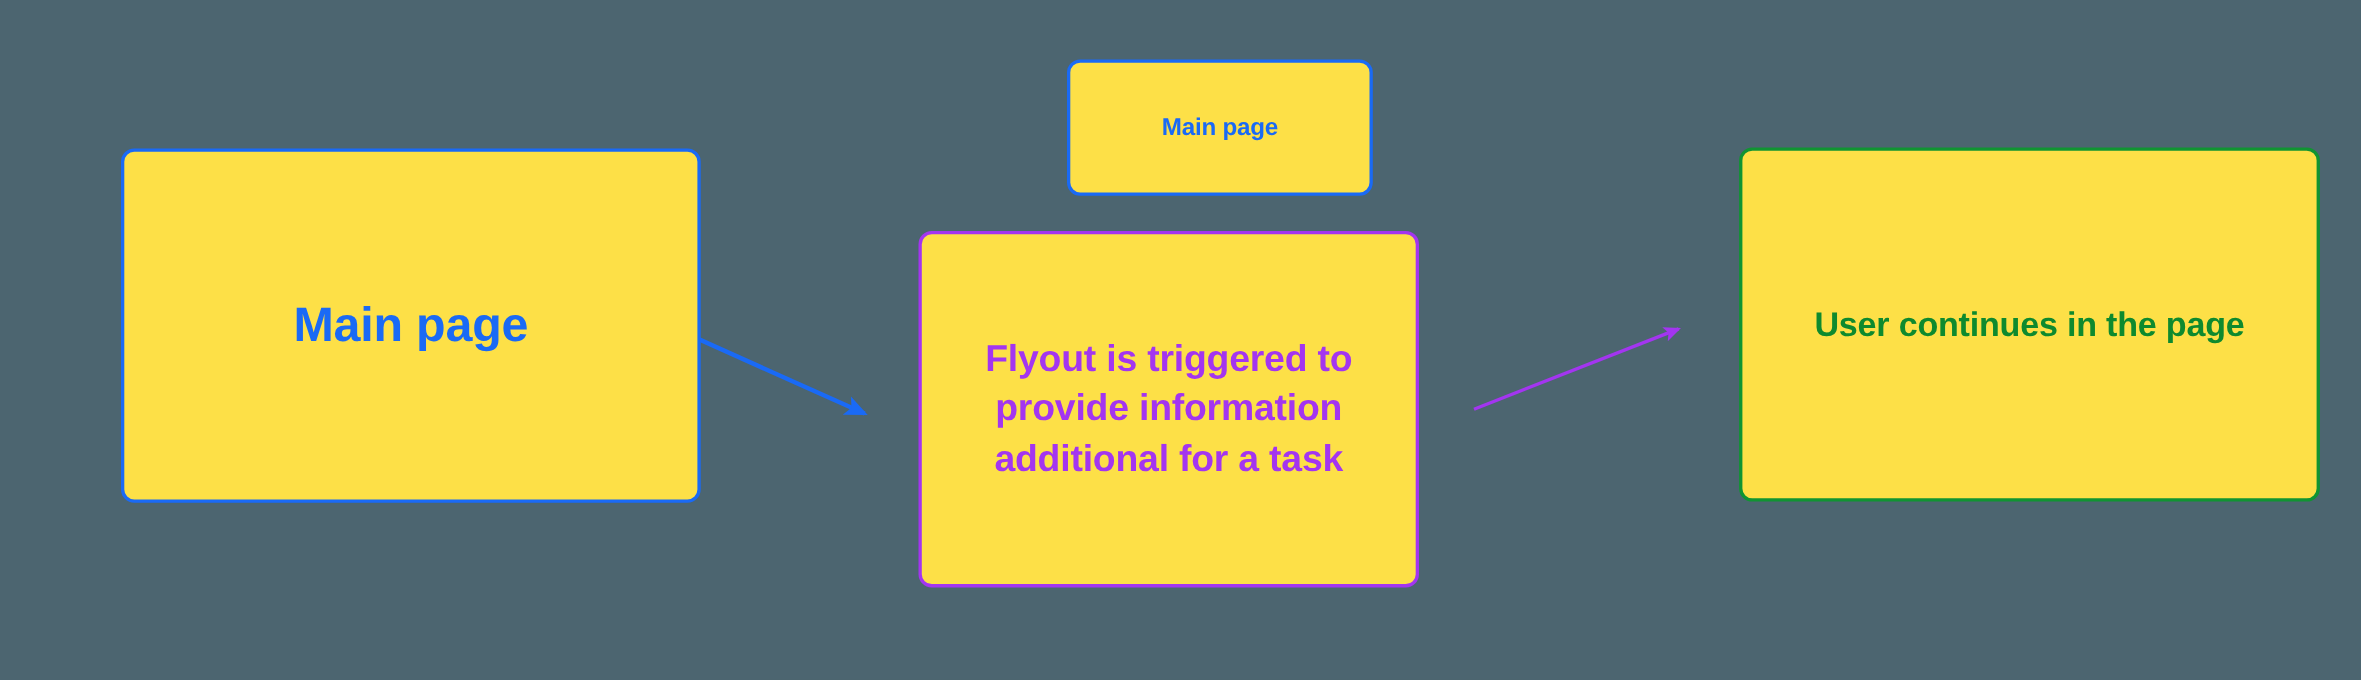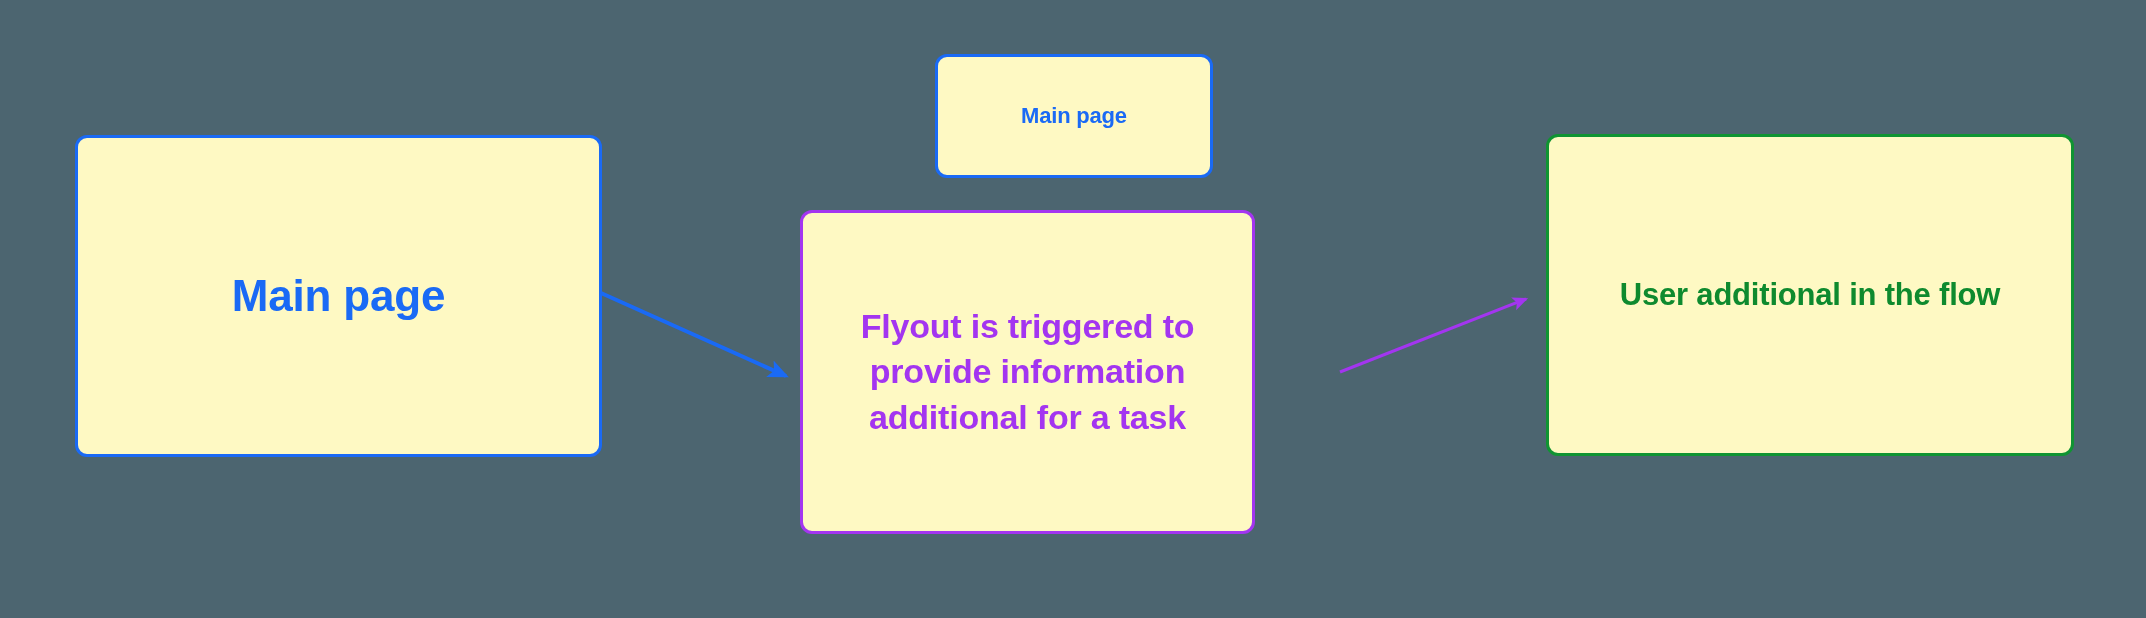--- a/index.html
+++ b/index.html
@@ -11,29 +11,30 @@
   #canvas {
     position: relative;
     width: 2146px;
     height: 618px;
     background: #4c6570;
     overflow: hidden;
     font-family: "Liberation Sans", sans-serif;
   }
   .node {
     position: absolute;
-    background: #fef9c3;
+    background: #fde047;
     border-style: solid;
     border-width: 3px;
     border-radius: 12px;
     box-sizing: border-box;
     display: flex;
     align-items: center;
     justify-content: center;
     text-align: center;
+    margin-left: 35px;
   }
   .node-label {
     font-weight: bold;
     line-height: 1.28;
     letter-spacing: -0.2px;
   }
 
   
   #node-main-page {
     left: 75px;
@@ -128,16 +129,16 @@
 
   <div class="node" id="node-flyout">
     <span class="node-label">
       <span>Flyout is triggered to</span><br>
       <span>provide information</span><br>
       <span>additional for a task</span>
     </span>
   </div>
 
   <div class="node" id="node-outcome">
-    <span class="node-label">User additional in the flow</span>
+    <span class="node-label">User continues in the page</span>
   </div>
 
 </div>
 
 </body></html>

